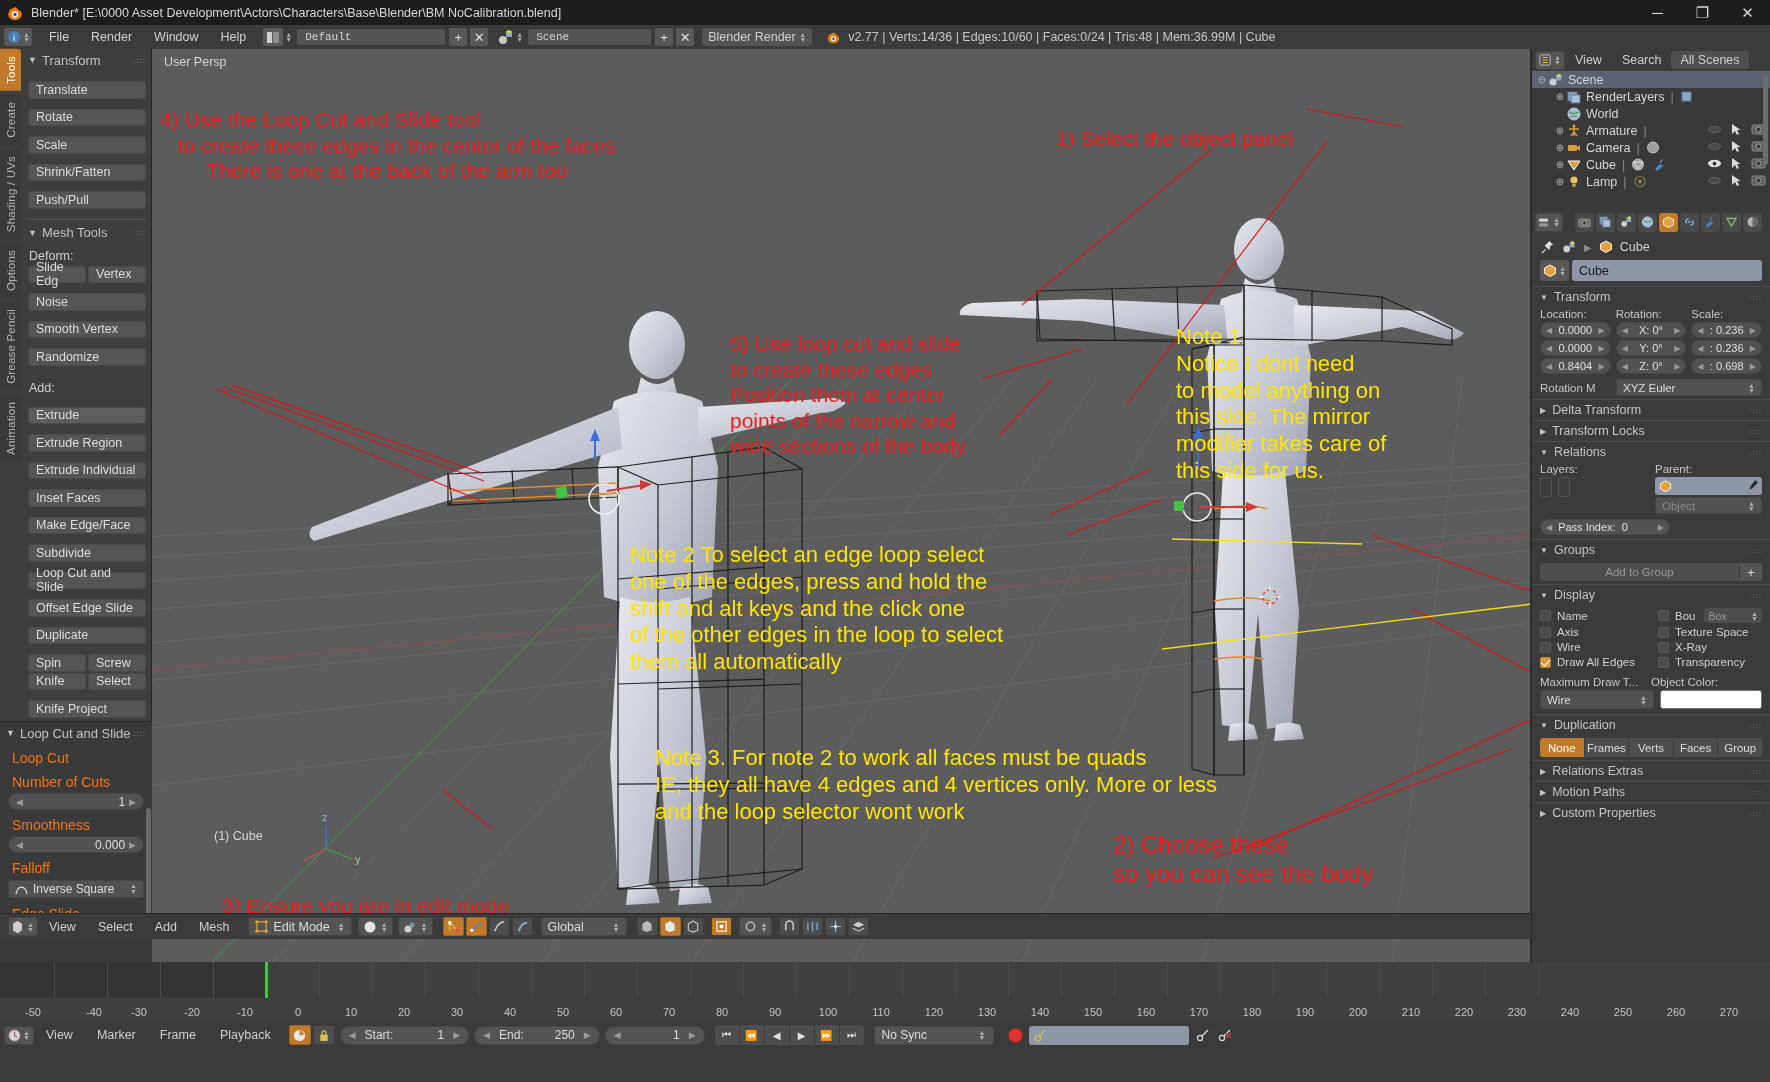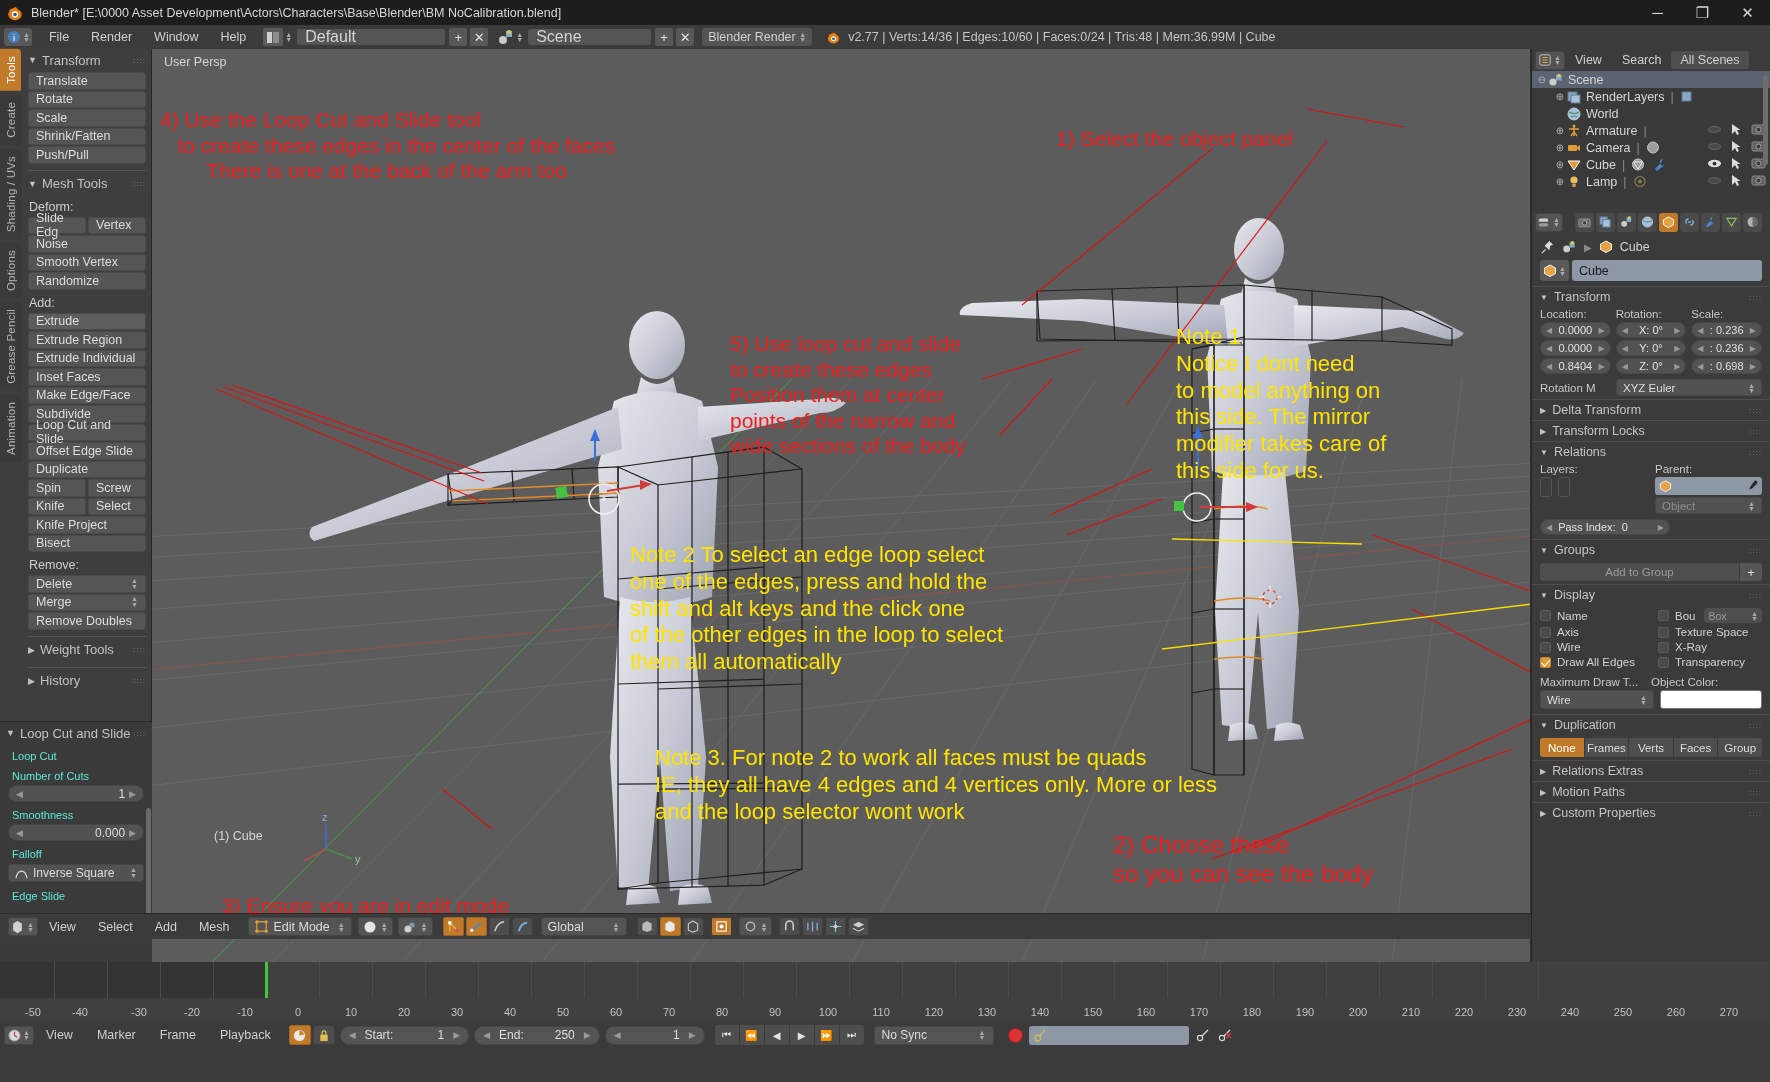--- a/index.html
+++ b/index.html
@@ -32,22 +32,22 @@
            height:18px;padding:0 2px 0 3px;margin-right:6px; }
   .spin { display:flex;flex-direction:column;justify-content:center;margin-left:2px;line-height:5px;
           font-size:7px;color:#aaa; }
   .menu-item { padding:0 11px; font-size:12.5px; color:#cfcfcf; line-height:24px; cursor:default;}
   .scr-ctrl { display:flex;align-items:center;margin-left:6px; }
   .lay-ico { width:20px;height:18px;background:#5a5a5a;border-radius:2px;display:flex;
              align-items:center;justify-content:center; }
   .lay-ico i{display:block;width:5px;height:11px;background:#cfcfcf;margin-right:1px;}
   .lay-ico i:last-child{background:#8c8c8c;width:6px;}
   .txtfield { height:18px;background:#545454;border-radius:3px;min-width:150px;
-              display:flex;align-items:center;padding:0 8px;font-size:16px;color:#d4d4d4;
-              border:1px solid #3a3a3a;}
+              display:flex;align-items:center;padding:0 8px;font-size:11px;color:#d4d4d4;
+              border:1px solid #3a3a3a;font-family:Liberation Mono, monospace;}
   .sq-btn { width:18px;height:18px;background:#585858;border-radius:2px;margin-left:3px;
             display:flex;align-items:center;justify-content:center;font-size:13px;color:#e0e0e0;}
   .rend-eng { height:18px;background:#545454;border-radius:3px;min-width:110px;
               display:flex;align-items:center;padding:0 6px;font-size:12.5px;color:#cfcfcf;
               margin-left:8px;}
   .stats { margin-left:14px; display:flex;align-items:center;gap:7px;
            font-size:12.5px;color:#c6c6c6;white-space:nowrap;}
 
   
   .toolshelf {
@@ -57,37 +57,37 @@
   .tabcol { position:absolute; left:0; top:0; width:21px; height:913px; }
   .vtab { width:21px; background:#3a3a3a; color:#b4b4b4; font-size:11.5px;
           writing-mode:vertical-rl; text-orientation:mixed; transform:rotate(180deg);
           padding:7px 2px; border-radius:0 0 0 4px; margin-bottom:4px;
           display:flex;align-items:center;justify-content:center; letter-spacing:.2px;}
   .vtab.active{ background:#c07a2a; color:#fff; }
   .tpanel { position:absolute; left:22px; top:0; width:130px; height:672px; overflow:hidden; }
   .tp-head { display:flex;align-items:center;height:22px;padding:0 6px;color:#c2c2c2;font-size:13px; }
   .tp-head .tri{ margin-right:5px;font-size:9px;color:#c2c2c2; }
   .tp-head .grip{ margin-left:auto;color:#8a8a8a;letter-spacing:1px;font-size:8px; }
-  .tbtn { height:17.5px;background:#555;border-radius:3px;margin:1px 6px;
+  .tbtn { height:17.5px;background:#555;border-radius:3px;margin:10px 6px;
           display:flex;align-items:center;padding:0 7px;font-size:12.5px;color:#ddd;
           border:1px solid #4a4a4a; }
   .tbtn.hl{ background:#5d5d5d; }
   .trow { display:flex;margin:1px 6px;gap:2px; }
   .trow .tbtn { margin:0; flex:1; }
   .tsub { font-size:12.5px;color:#cfcfcf;padding:5px 7px 2px 7px; }
   .tdiv { height:1px;background:#555;margin:6px 6px 2px; }
   .tbtn.drop{ justify-content:space-between; }
   .tbtn.drop .ar{ font-size:7px;color:#aaa;line-height:6px;text-align:center; }
 
   
   .oppanel{ position:absolute;left:0;top:672px;width:152px;height:241px;
             background:#3a3a3a;border-top:1px solid #2a2a2a; }
   .op-head{ display:flex;align-items:center;height:22px;padding:0 6px;color:#c2c2c2;font-size:13px; }
   .op-head .grip{margin-left:auto;color:#8a8a8a;font-size:8px;letter-spacing:1px;}
-  .op-lab{ font-size:11px;color:#5eead4;padding:6px 10px 2px 12px; }
+  .op-lab{ font-size:14px;color:#f97316;padding:6px 10px 2px 12px; }
   .numf{ height:17px;margin:1px 8px;background:#525252;border-radius:9px;
          display:flex;align-items:center;justify-content:space-between;padding:0 7px;
          font-size:12px;color:#ddd;border:1px solid #454545; }
   .numf .ar{ color:#9a9a9a;font-size:9px; }
   .numf .v{ margin-left:auto;margin-right:4px; }
   .selbox{ height:18px;margin:2px 8px;background:#525252;border-radius:3px;
            display:flex;align-items:center;padding:0 6px;font-size:12px;color:#ddd;
            border:1px solid #454545; }
   .scrollbar{ position:absolute;right:1px;top:86px;width:5px;height:120px;background:#6a6a6a;border-radius:3px;}
 
@@ -1248,21 +1248,21 @@
           <i style="left:1273px"></i>
         <i style="left:1326px"></i>
           <i style="left:1379px"></i>
           <i style="left:1432px"></i>
           <i style="left:1485px"></i>
         <i style="left:1538px"></i>
       </div>
       <div class="tl-play" style="left:265px;"></div>
       <div class="tl-ticks">
         <span class="tl-tick" style="left:33px">-50</span>
-        <span class="tl-tick" style="left:80px">-40</span>
+        <span class="tl-tick" style="left:94px">-40</span>
         <span class="tl-tick" style="left:139px">-30</span>
         <span class="tl-tick" style="left:192px">-20</span>
         <span class="tl-tick" style="left:245px">-10</span>
         <span class="tl-tick" style="left:298px">0</span>
         <span class="tl-tick" style="left:351px">10</span>
         <span class="tl-tick" style="left:404px">20</span>
         <span class="tl-tick" style="left:457px">30</span>
         <span class="tl-tick" style="left:510px">40</span>
         <span class="tl-tick" style="left:563px">50</span>
         <span class="tl-tick" style="left:616px">60</span>

